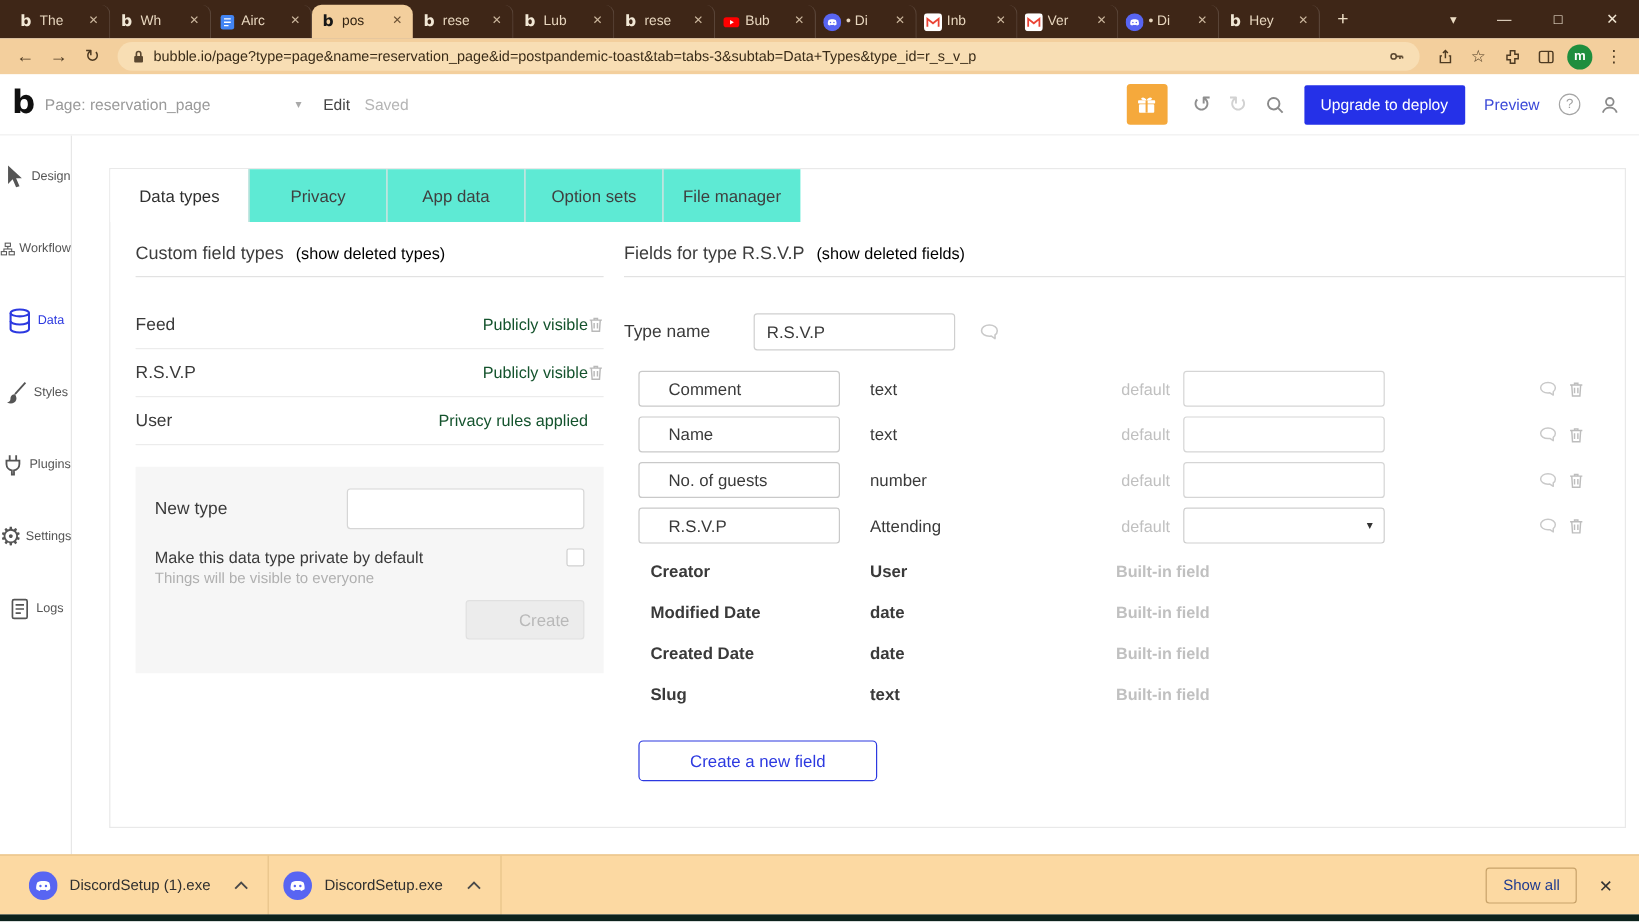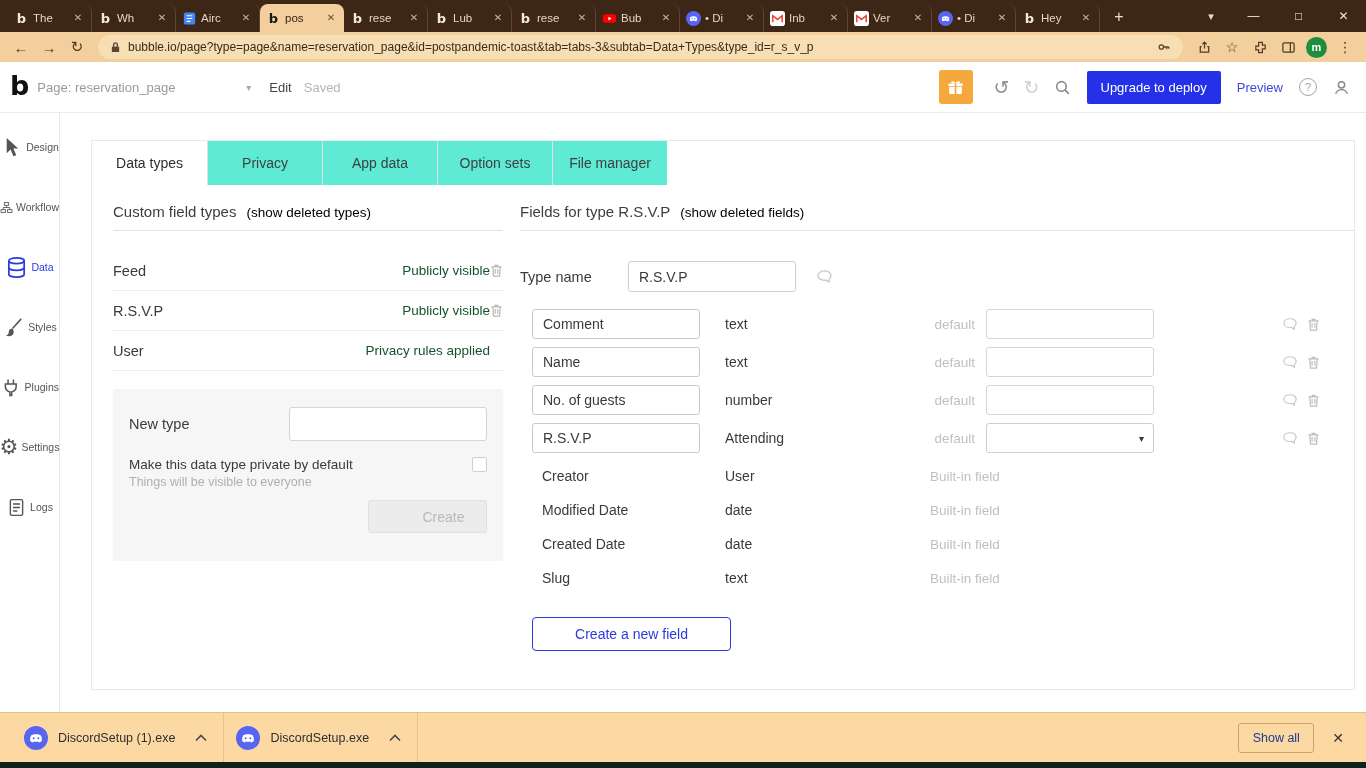--- a/index.html
+++ b/index.html
@@ -78,32 +78,32 @@
   .trash-spacer { width:13px; }
   .new-type-box { margin-top:18px; background:#f6f6f6; padding:18px 16px; height:172px; overflow:hidden; }
   .nt-row1 { display:flex; align-items:center; }
   .nt-label { font-size:14.5px; color:#3a3a3a; }
   .nt-input { width:198px; height:34px; border:1px solid #d6d6d6; border-radius:3px; background:#fff; margin-left:auto; font-size:14px; padding:0 10px; color:#3a3a3a; }
   .nt-row2 { display:flex; align-items:center; margin-top:16px; }
   .private-label { font-size:13.5px; color:#3a3a3a; }
   .checkbox { width:15px; height:15px; border:1px solid #cfcfcf; border-radius:2px; background:#fff; margin-left:auto; flex:none; }
   .private-note { font-size:12.5px; color:#b0b0b0; margin-top:3px; }
   .create-row { display:flex; justify-content:flex-end; margin-top:11px; }
-  .create-btn { width:119px; height:33px; background:#ececec; border:1px solid #e0e0e0; border-radius:3px; color:#b9b9b9; font-size:14px; display:flex; align-items:center; justify-content:center;padding-left:32px; }
+  .create-btn { width:99px; height:33px; background:#ececec; border:1px solid #e0e0e0; border-radius:3px; color:#b9b9b9; font-size:14px; display:flex; align-items:center; justify-content:center;padding-left:32px; }
 
   
   .right-panel { position:absolute; left:428px; top:18px; right:0; }
   .type-name-row { margin-top:30px; display:flex; align-items:center; }
   .tn-label { font-size:14.5px; color:#3a3a3a; width:108px; }
   .tn-input { width:168px; height:31px; border:1px solid #cfcfcf; border-radius:3px; font-size:14px; color:#3a3a3a; padding:0 10px; }
   .bubble-icon { color:#c9c9c9; display:flex; margin-left:20px; }
   .fields { margin-top:17px; }
   .field-row { display:flex; align-items:center; height:30px; margin-bottom:8px; padding-left:12px; }
-  .field-row.builtin { margin-bottom:4px; }
-  .fname-input { width:168px; height:30px; border:1px solid #c9c9c9; border-radius:3px; font-size:14px; color:#3a3a3a; padding:0 10px; flex:none; }
+  .field-row.builtin { margin-bottom:4px;font-weight:bold; }
+  .fname-input { width:168px; height:30px; border:1px solid #c9c9c9; border-radius:3px; font-size:14px; color:#3a3a3a; padding:0 24px; flex:none; }
   .fname-plain { width:168px; padding-left:10px; font-size:14px; color:#3a3a3a; flex:none; }
   .ftype { margin-left:25px; width:180px; font-size:14px; color:#3a3a3a; flex:none; }
   .fdefault-label { width:70px; text-align:right; color:#c0c0c0; font-size:13.5px; flex:none; }
   .fdefault-input { width:168px; height:30px; border:1px solid #d5d5d5; border-radius:3px; margin-left:11px; flex:none; }
   .fdefault-select { width:168px; height:30px; border:1px solid #cfcfcf; border-radius:3px; margin-left:11px; display:flex; align-items:center; justify-content:flex-end; padding-right:9px; color:#333; font-size:10px; flex:none; background:#fff; }
   .fbuiltin { margin-left:25px; color:#c0c0c0; font-size:13.5px; }
   .row-bubble { margin-left:128px; color:#c9c9c9; display:flex; flex:none; }
   .row-trash { margin-left:9px; color:#bdbdbd; display:flex; flex:none; }
   .create-field-btn { margin:24px 0 0 12px; width:199px; height:34px; border:1.5px solid #2c39e0; border-radius:4px; background:#fff; color:#2c39e0; font-size:14px; display:flex; align-items:center; justify-content:center; }
 

